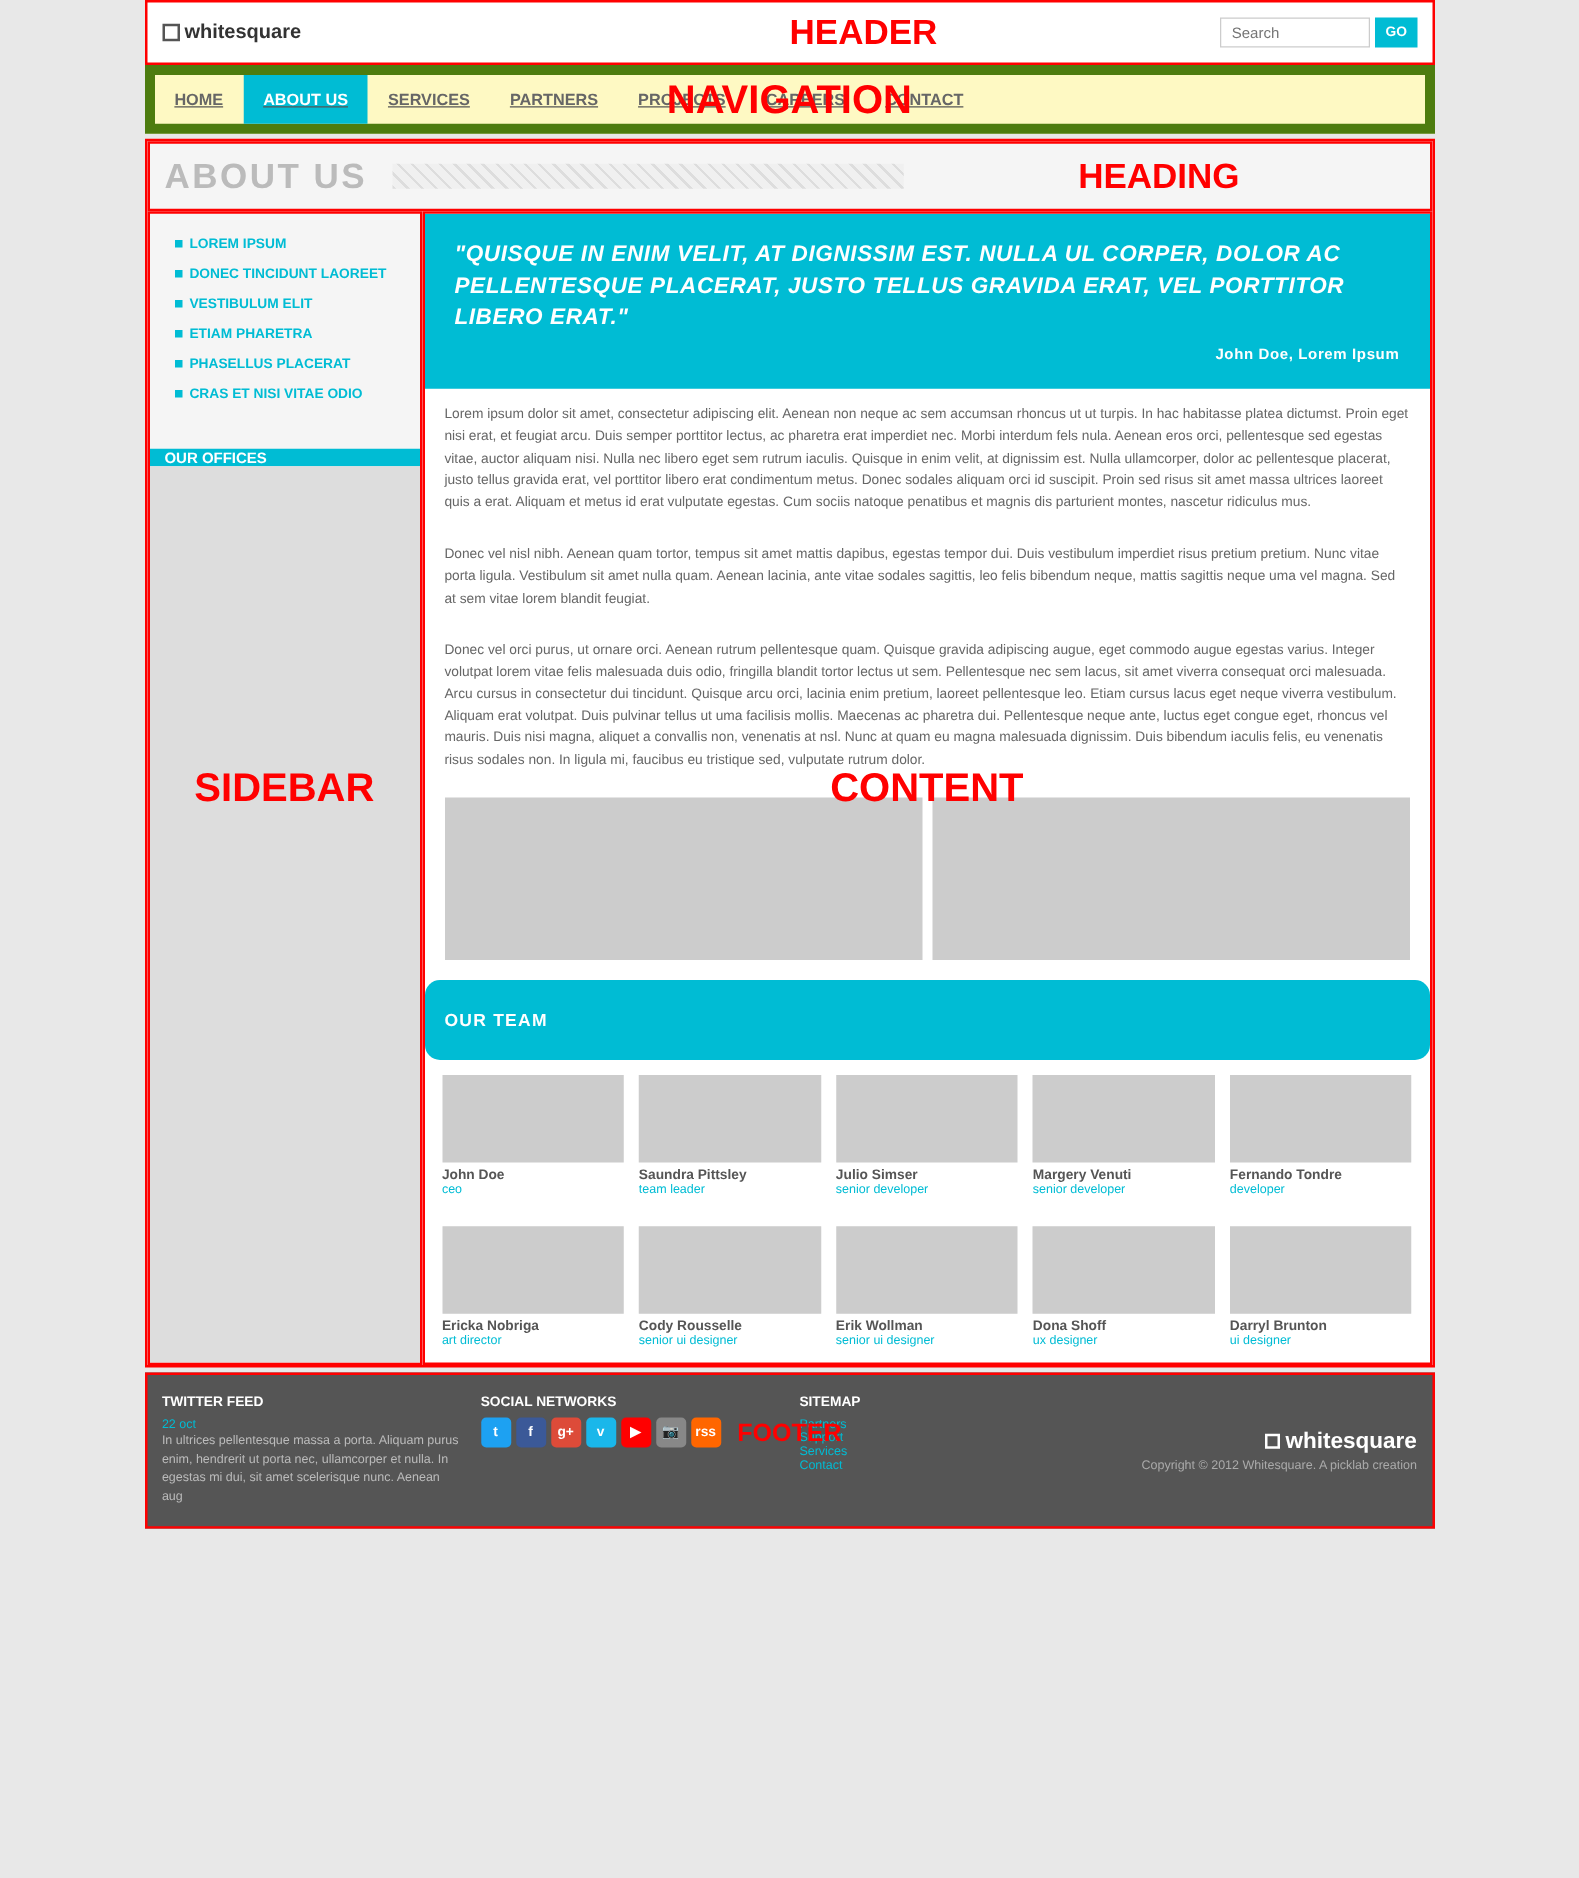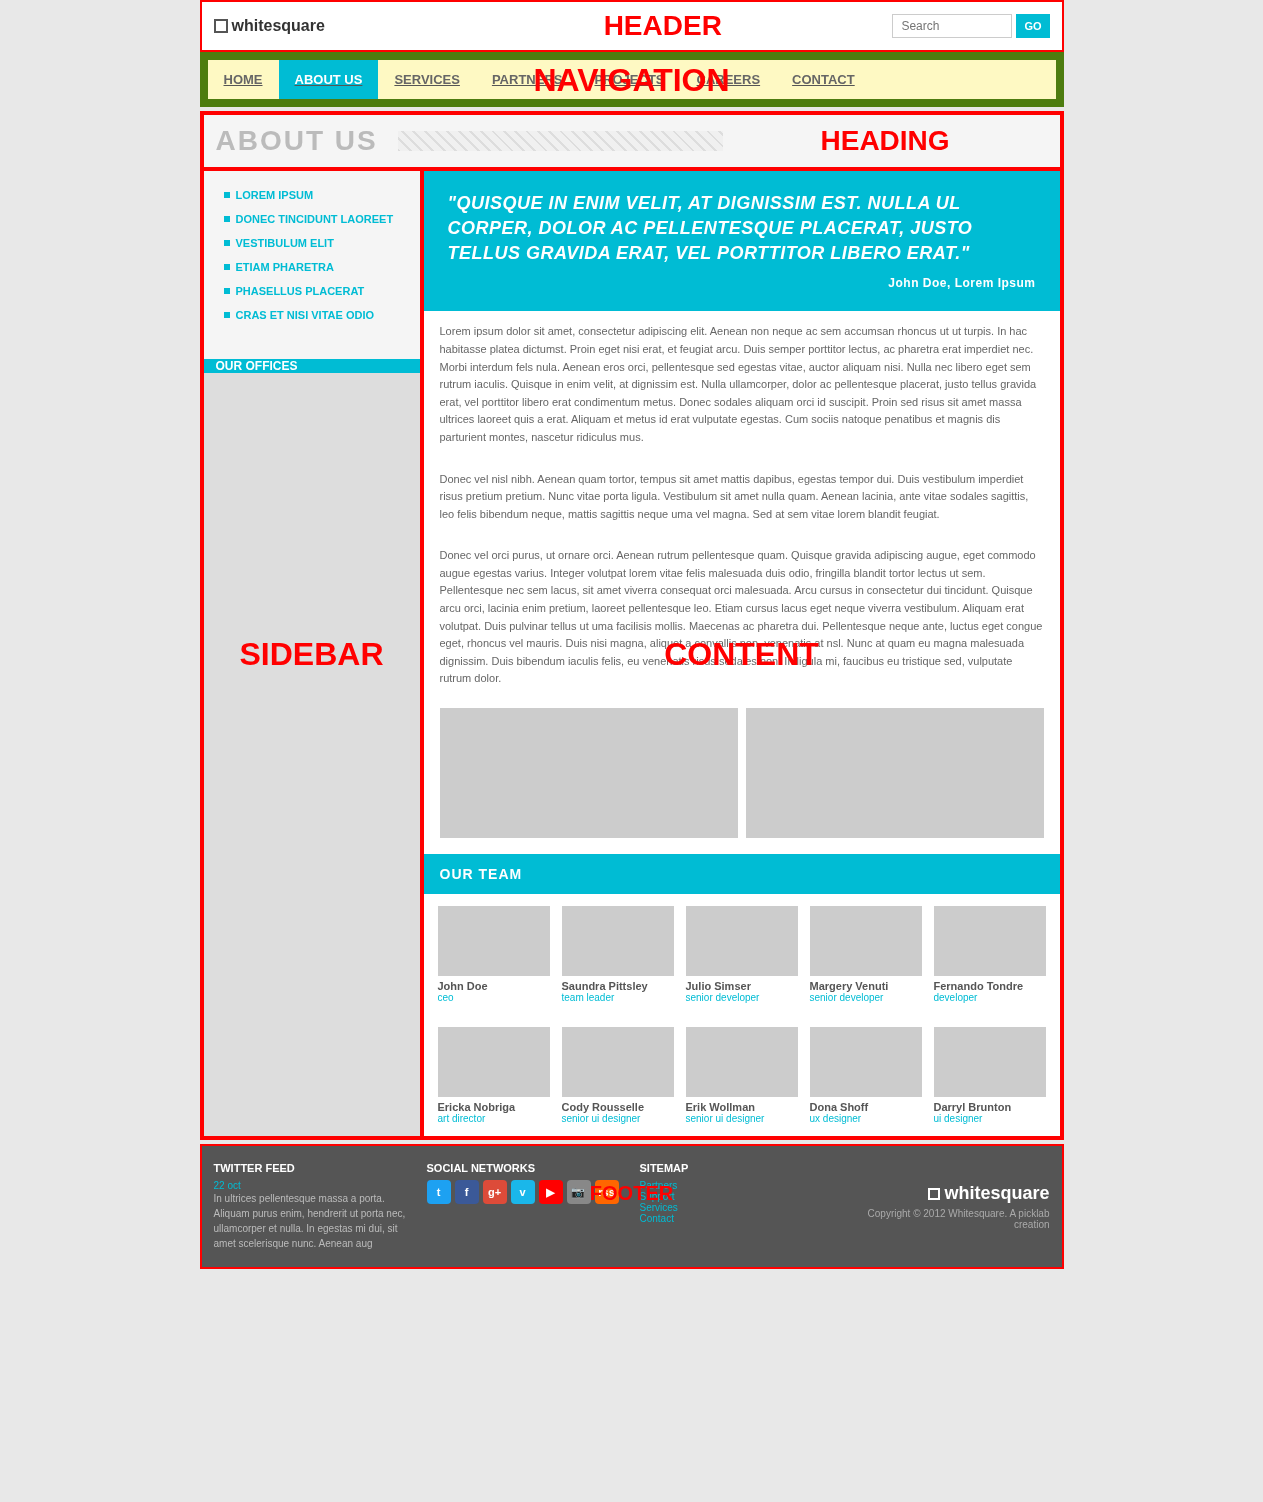--- a/index.html
+++ b/index.html
@@ -141,21 +141,21 @@
     .quote-attribution { text-align: right; font-size: 12px; font-style: normal; margin-top: 8px; }
     .body-text { padding: 12px 16px; font-size: 11px; line-height: 1.6; color: #666; }
     .image-row {
       display: flex; gap: 8px; padding: 8px 16px;
     }
     .image-placeholder {
       background: #ccc; flex: 1; height: 130px;
     }
     .section-header-bar {
       background: #00bcd4; color: #fff; font-size: 14px; font-weight: bold;
-      padding: 12px 16px; text-transform: uppercase; letter-spacing: 1px; margin: 8px 0 0 0;
+      padding: 24px 16px; text-transform: uppercase; letter-spacing: 1px; margin: 8px 0 0 0; border-radius: 12px;
     }
     .team-grid {
       display: flex; flex-wrap: wrap; gap: 0; padding: 8px 8px;
     }
     .team-member {
       width: 20%; padding: 4px 6px; text-align: left;
     }
     .team-avatar {
       background: #ccc; width: 100%; height: 70px; margin-bottom: 4px;
     }
@@ -183,21 +183,21 @@
     .si-google { background: #dd4b39; }
     .si-vimeo { background: #1ab7ea; }
     .si-youtube { background: #ff0000; }
     .si-camera { background: #888; }
     .si-rss { background: #f60; }
     .footer-logo-area { display: flex; flex-direction: column; align-items: flex-end; justify-content: center; flex: 1; }
     .footer-logo { font-size: 18px; color: #fff; font-weight: bold; display: flex; align-items: center; gap: 4px; }
     .footer-logo-icon { width: 12px; height: 12px; border: 2px solid #fff; display: inline-block; }
     .footer-copy { font-size: 10px; color: #aaa; margin-top: 4px; text-align: right; }
 
-    .main-container { width: 864px; margin: 0 auto; position: relative; }
+    .main-container { width: 1032px; margin: 0 auto; position: relative; }
 
     .layout-inner {
       display: flex; flex-direction: column;
     }
     .sidebar-content-row { display: flex; flex: 1; }
   </style>
 </head>
 <body>
 
 <div class="main-container">

